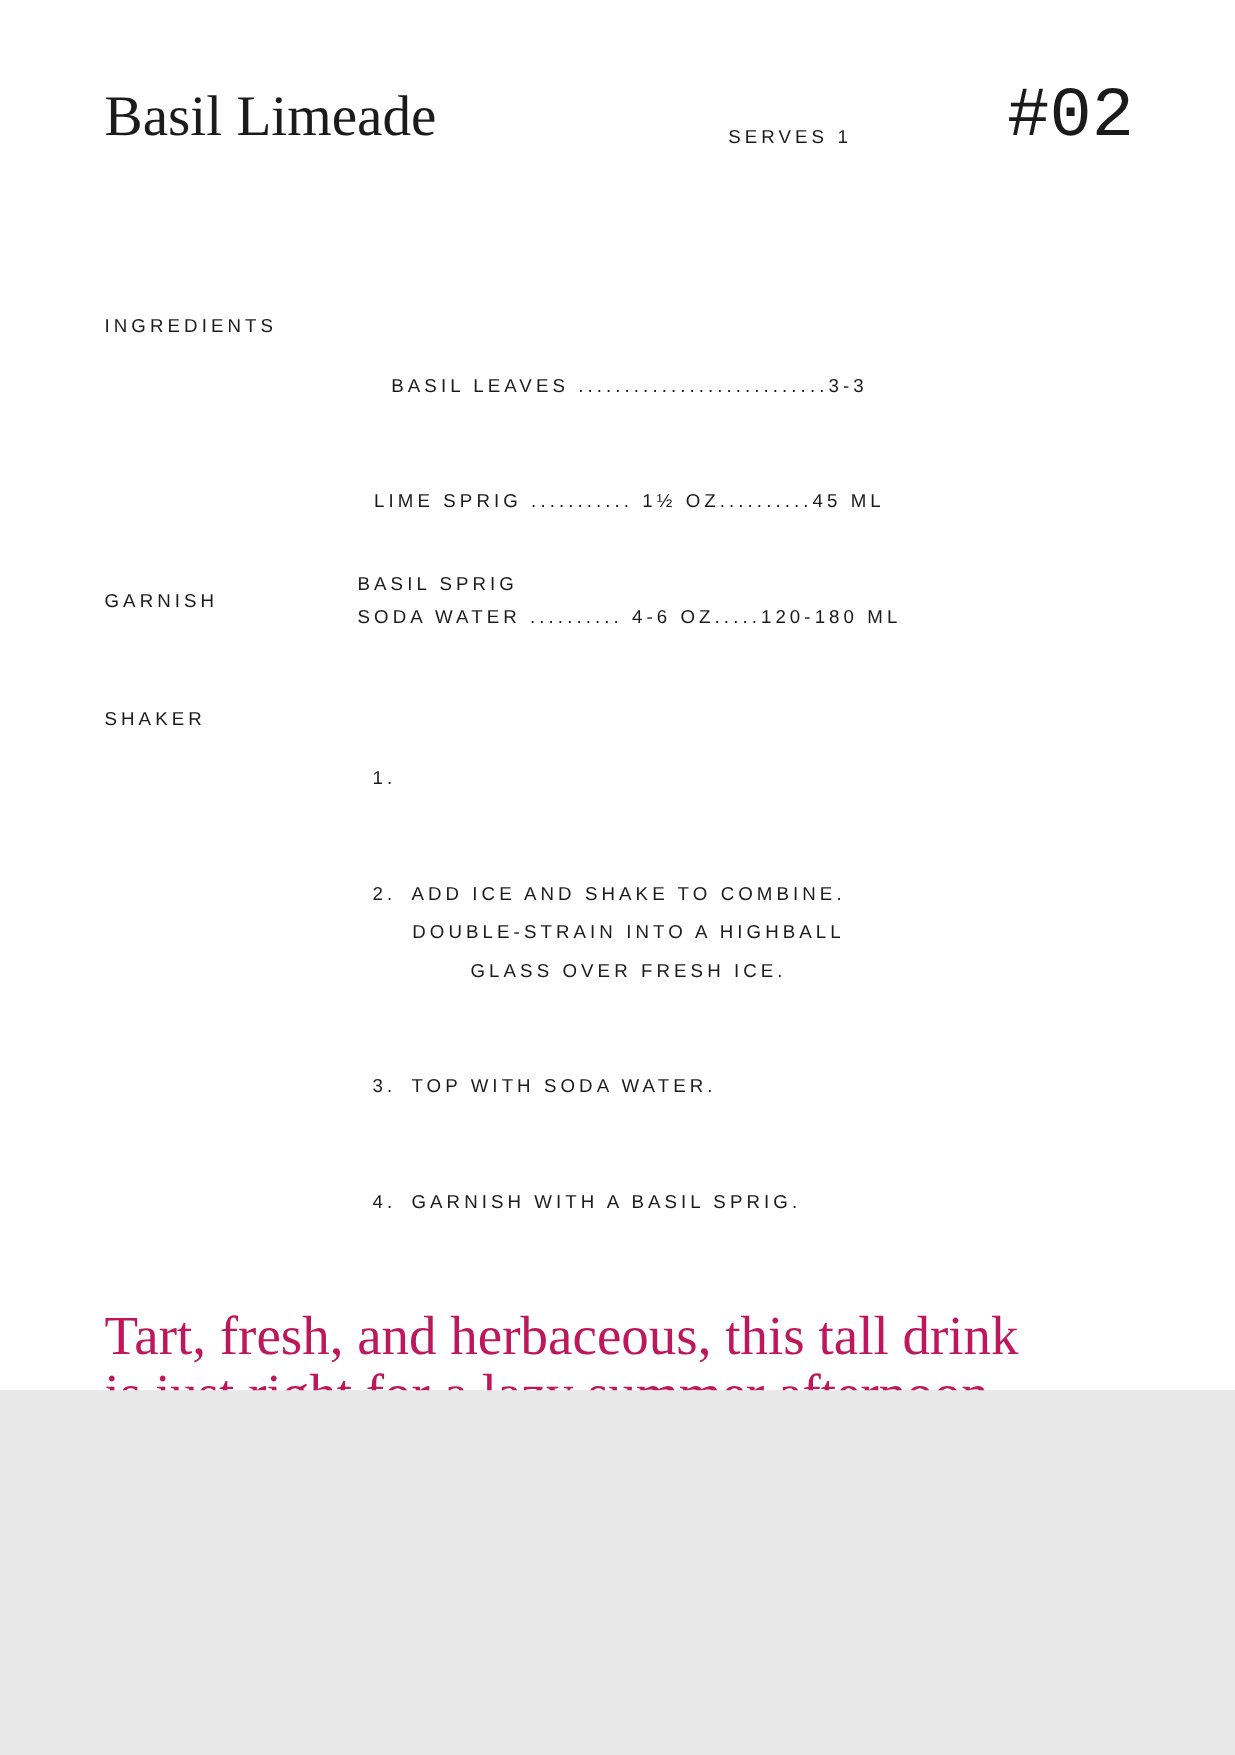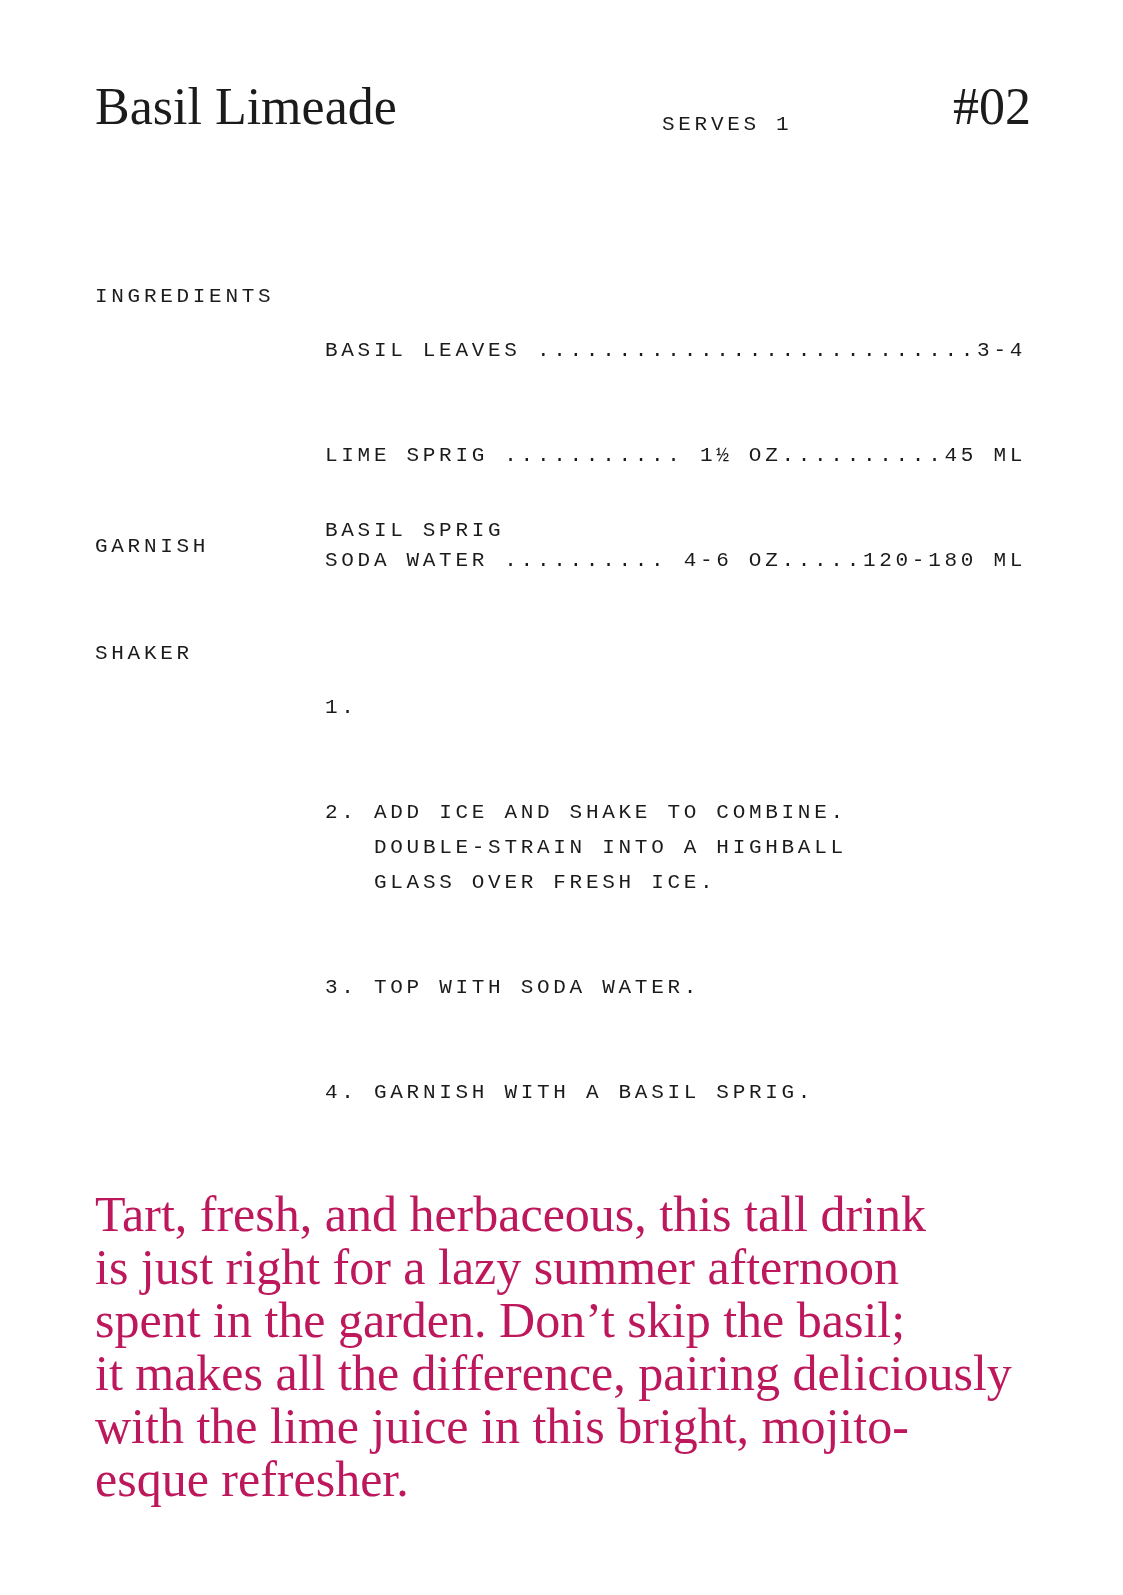--- a/index.html
+++ b/index.html
@@ -1,19 +1,19 @@
 <!DOCTYPE html>
 <html><head>
 <meta charset="utf-8">
 <style>
   html, body { margin: 0; padding: 0; background: #e8e8e8; }
   .sheet {
     position: relative;
     width: 1123px;
-    height: 1595px;
+    height: 1264px;
     background: #ffffff;
     margin: 0 auto;
     overflow: hidden;
     color: #1b1b1b;
   }
   
   .title {
     position: absolute;
     left: 95px;
     top: 81px;
@@ -29,32 +29,33 @@
     font-family: "DejaVu Sans Mono", monospace;
     font-size: 21px;
     line-height: 21px;
     letter-spacing: 8.4px;
     white-space: pre;
   }
   .recipe-number {
     position: absolute;
     top: 81px;
     right: 92px;
-    font-family: Liberation Serif, serif;
-    font-size: 52px;
+    font-family: Liberation Mono, monospace;
+    font-size: 64px;
     line-height: 52px;
   }
   
   .section { position: absolute; left: 0; width: 100%; }
   .mono {
-    font-family: Liberation Mono, monospace;
-    font-size: 21px;
+    font-family: Liberation Sans, sans-serif;
+    font-size: 17px;
     line-height: 35px;
     letter-spacing: 3.7px;
     white-space: pre;
+    text-align: center;
   }
   .section-label { position: absolute; left: 95px; top: 16px; }
   .section-body  { position: absolute; left: 325px; top: 0; }
   .ing-line { white-space: pre; }
   .step { display: flex; align-items: flex-start; }
   .step-num { width: 49px; flex: 0 0 49px; white-space: pre; }
   .step-text { white-space: pre-line; }
   
   .description {
     position: absolute;
@@ -75,21 +76,21 @@
 
   <div class="title">Basil Limeade</div>
 
   <div class="serves mono">SERVES 1</div>
 
   <div class="recipe-number">#02</div>
 
   <div class="section" style="top:263px">
     <div class="section-label mono">INGREDIENTS</div>
     <div class="section-body mono">
-      <div class="ing-line">BASIL LEAVES ...........................3-4</div>
+      <div class="ing-line">BASIL LEAVES ...........................3-3</div>
       <div class="ing-line">LIME SPRIG ........... 1½ OZ..........45 ML</div>
       <div class="ing-line">SODA WATER .......... 4-6 OZ.....120-180 ML</div>
     </div>
   </div>
 
   <div class="section" style="top:513px">
     <div class="section-label mono">GARNISH</div>
     <div class="section-body mono">BASIL SPRIG</div>
   </div>
 

